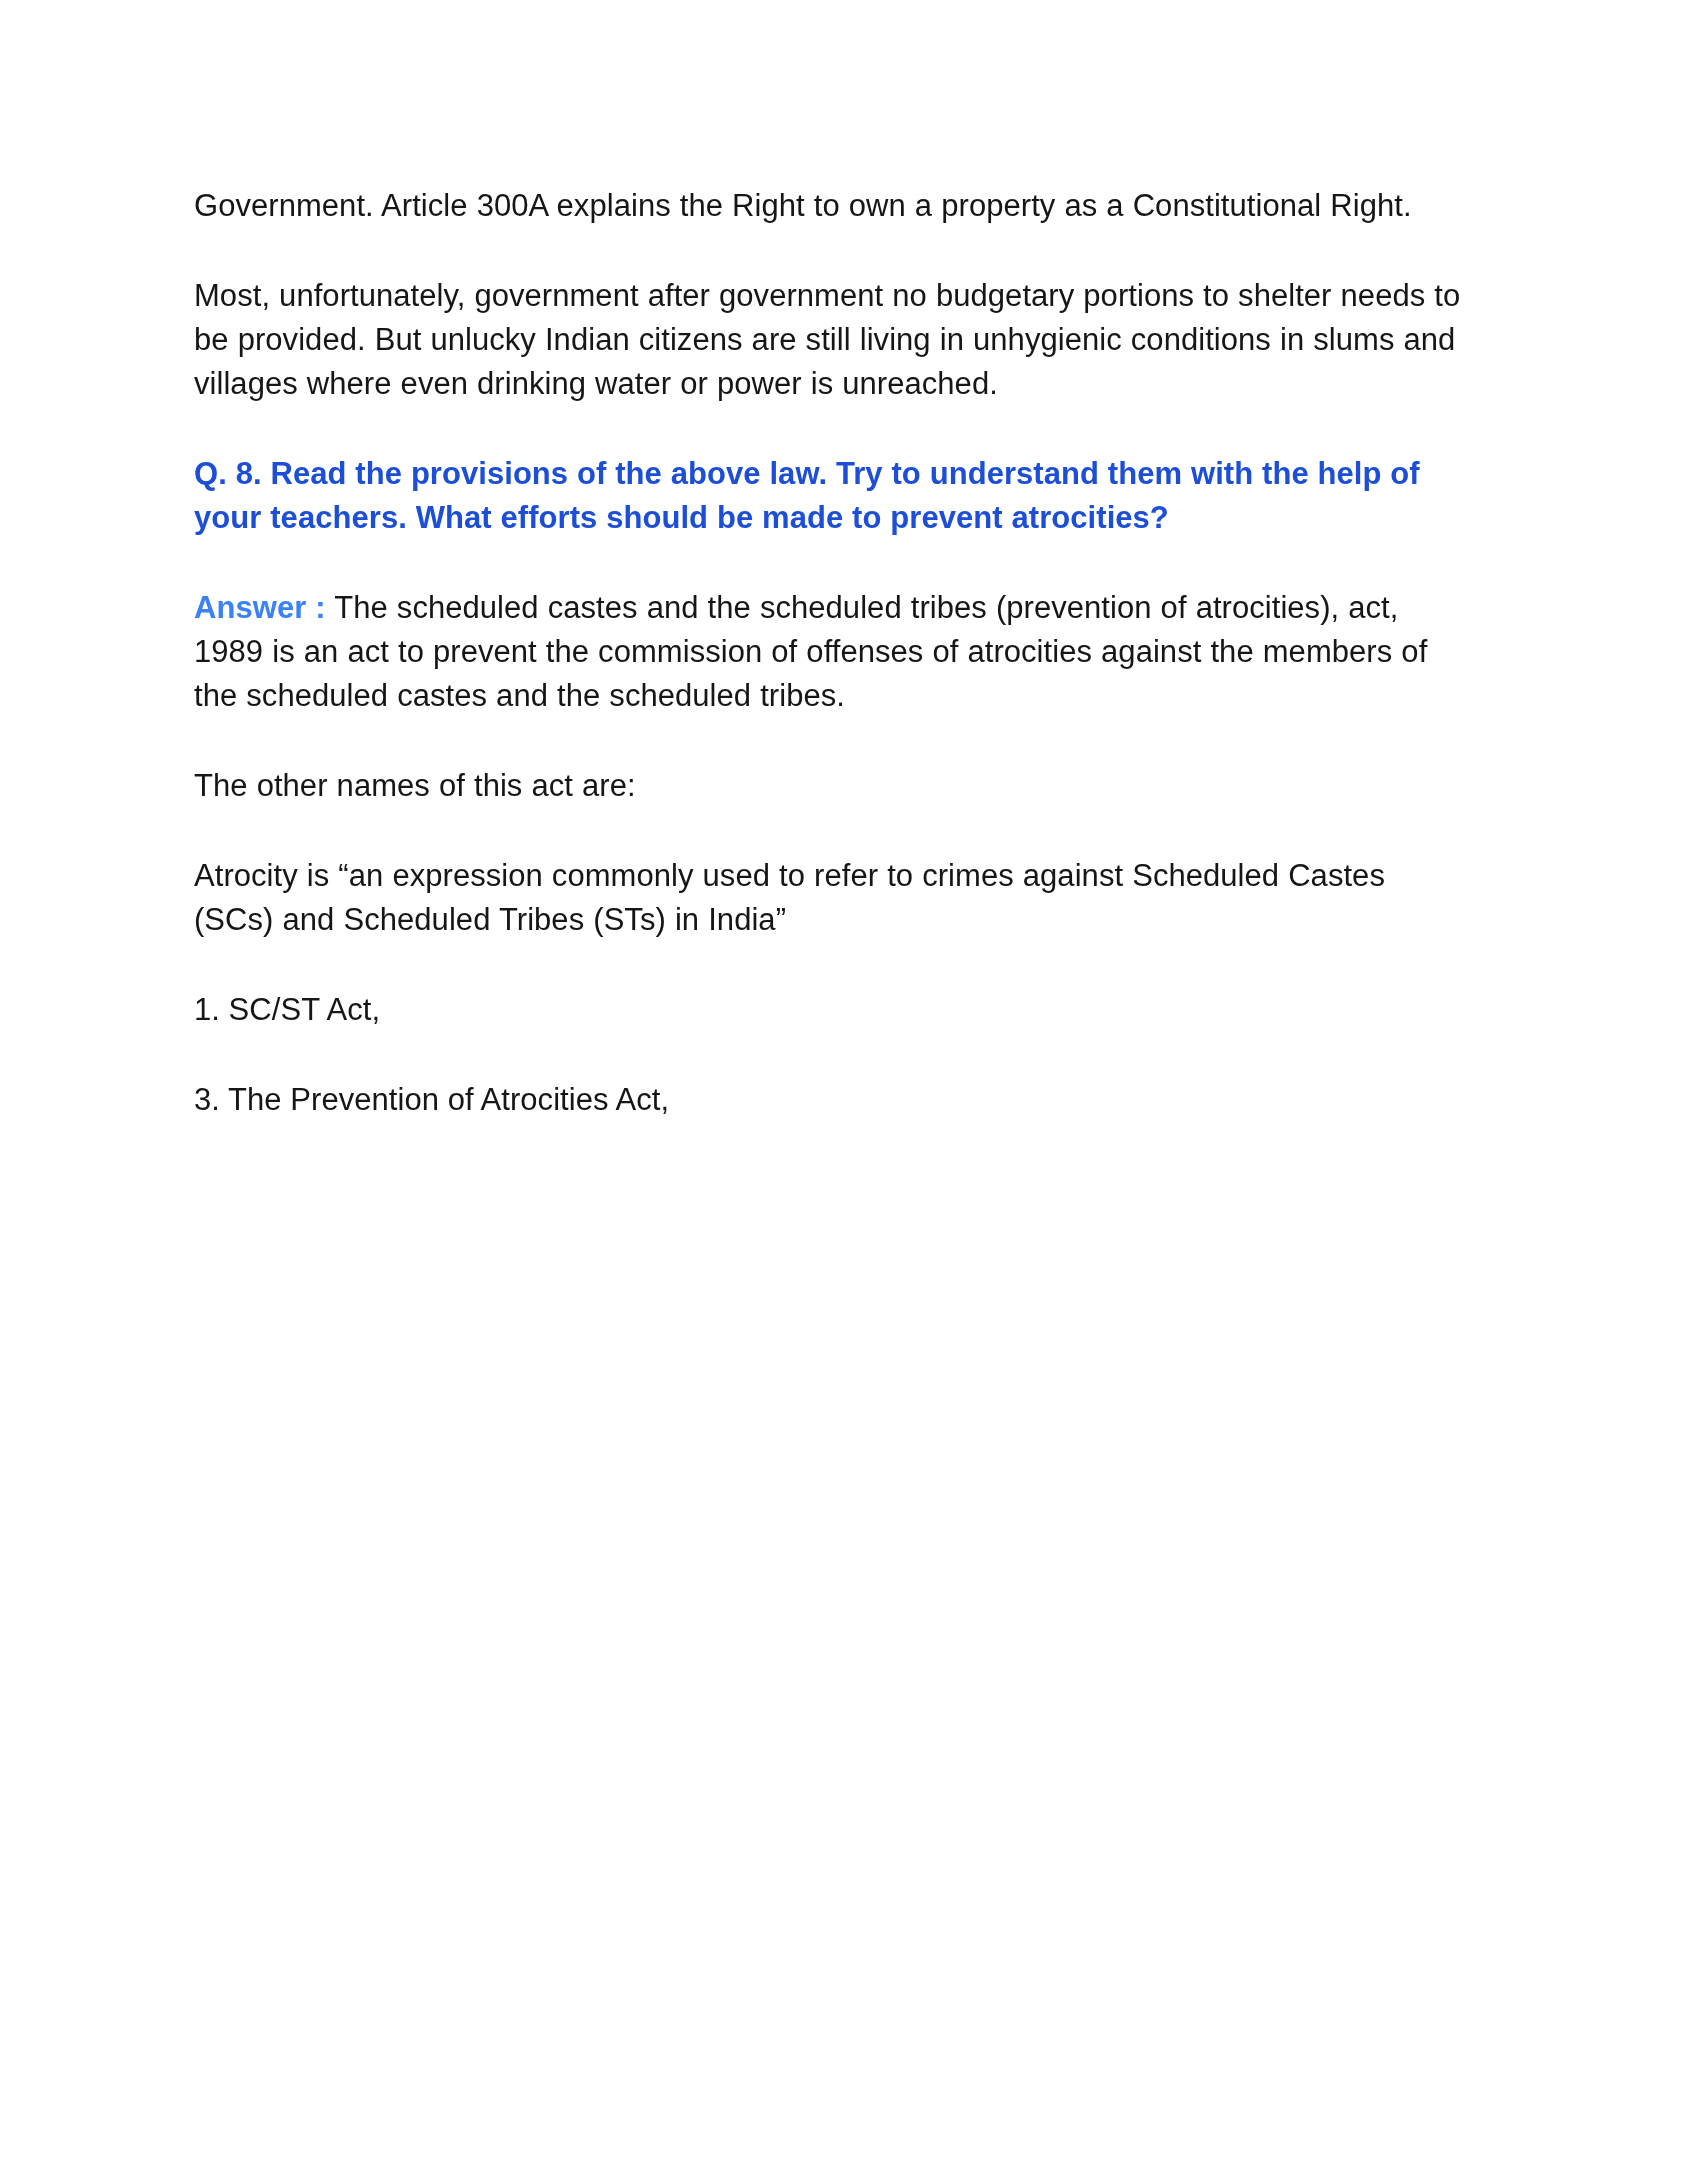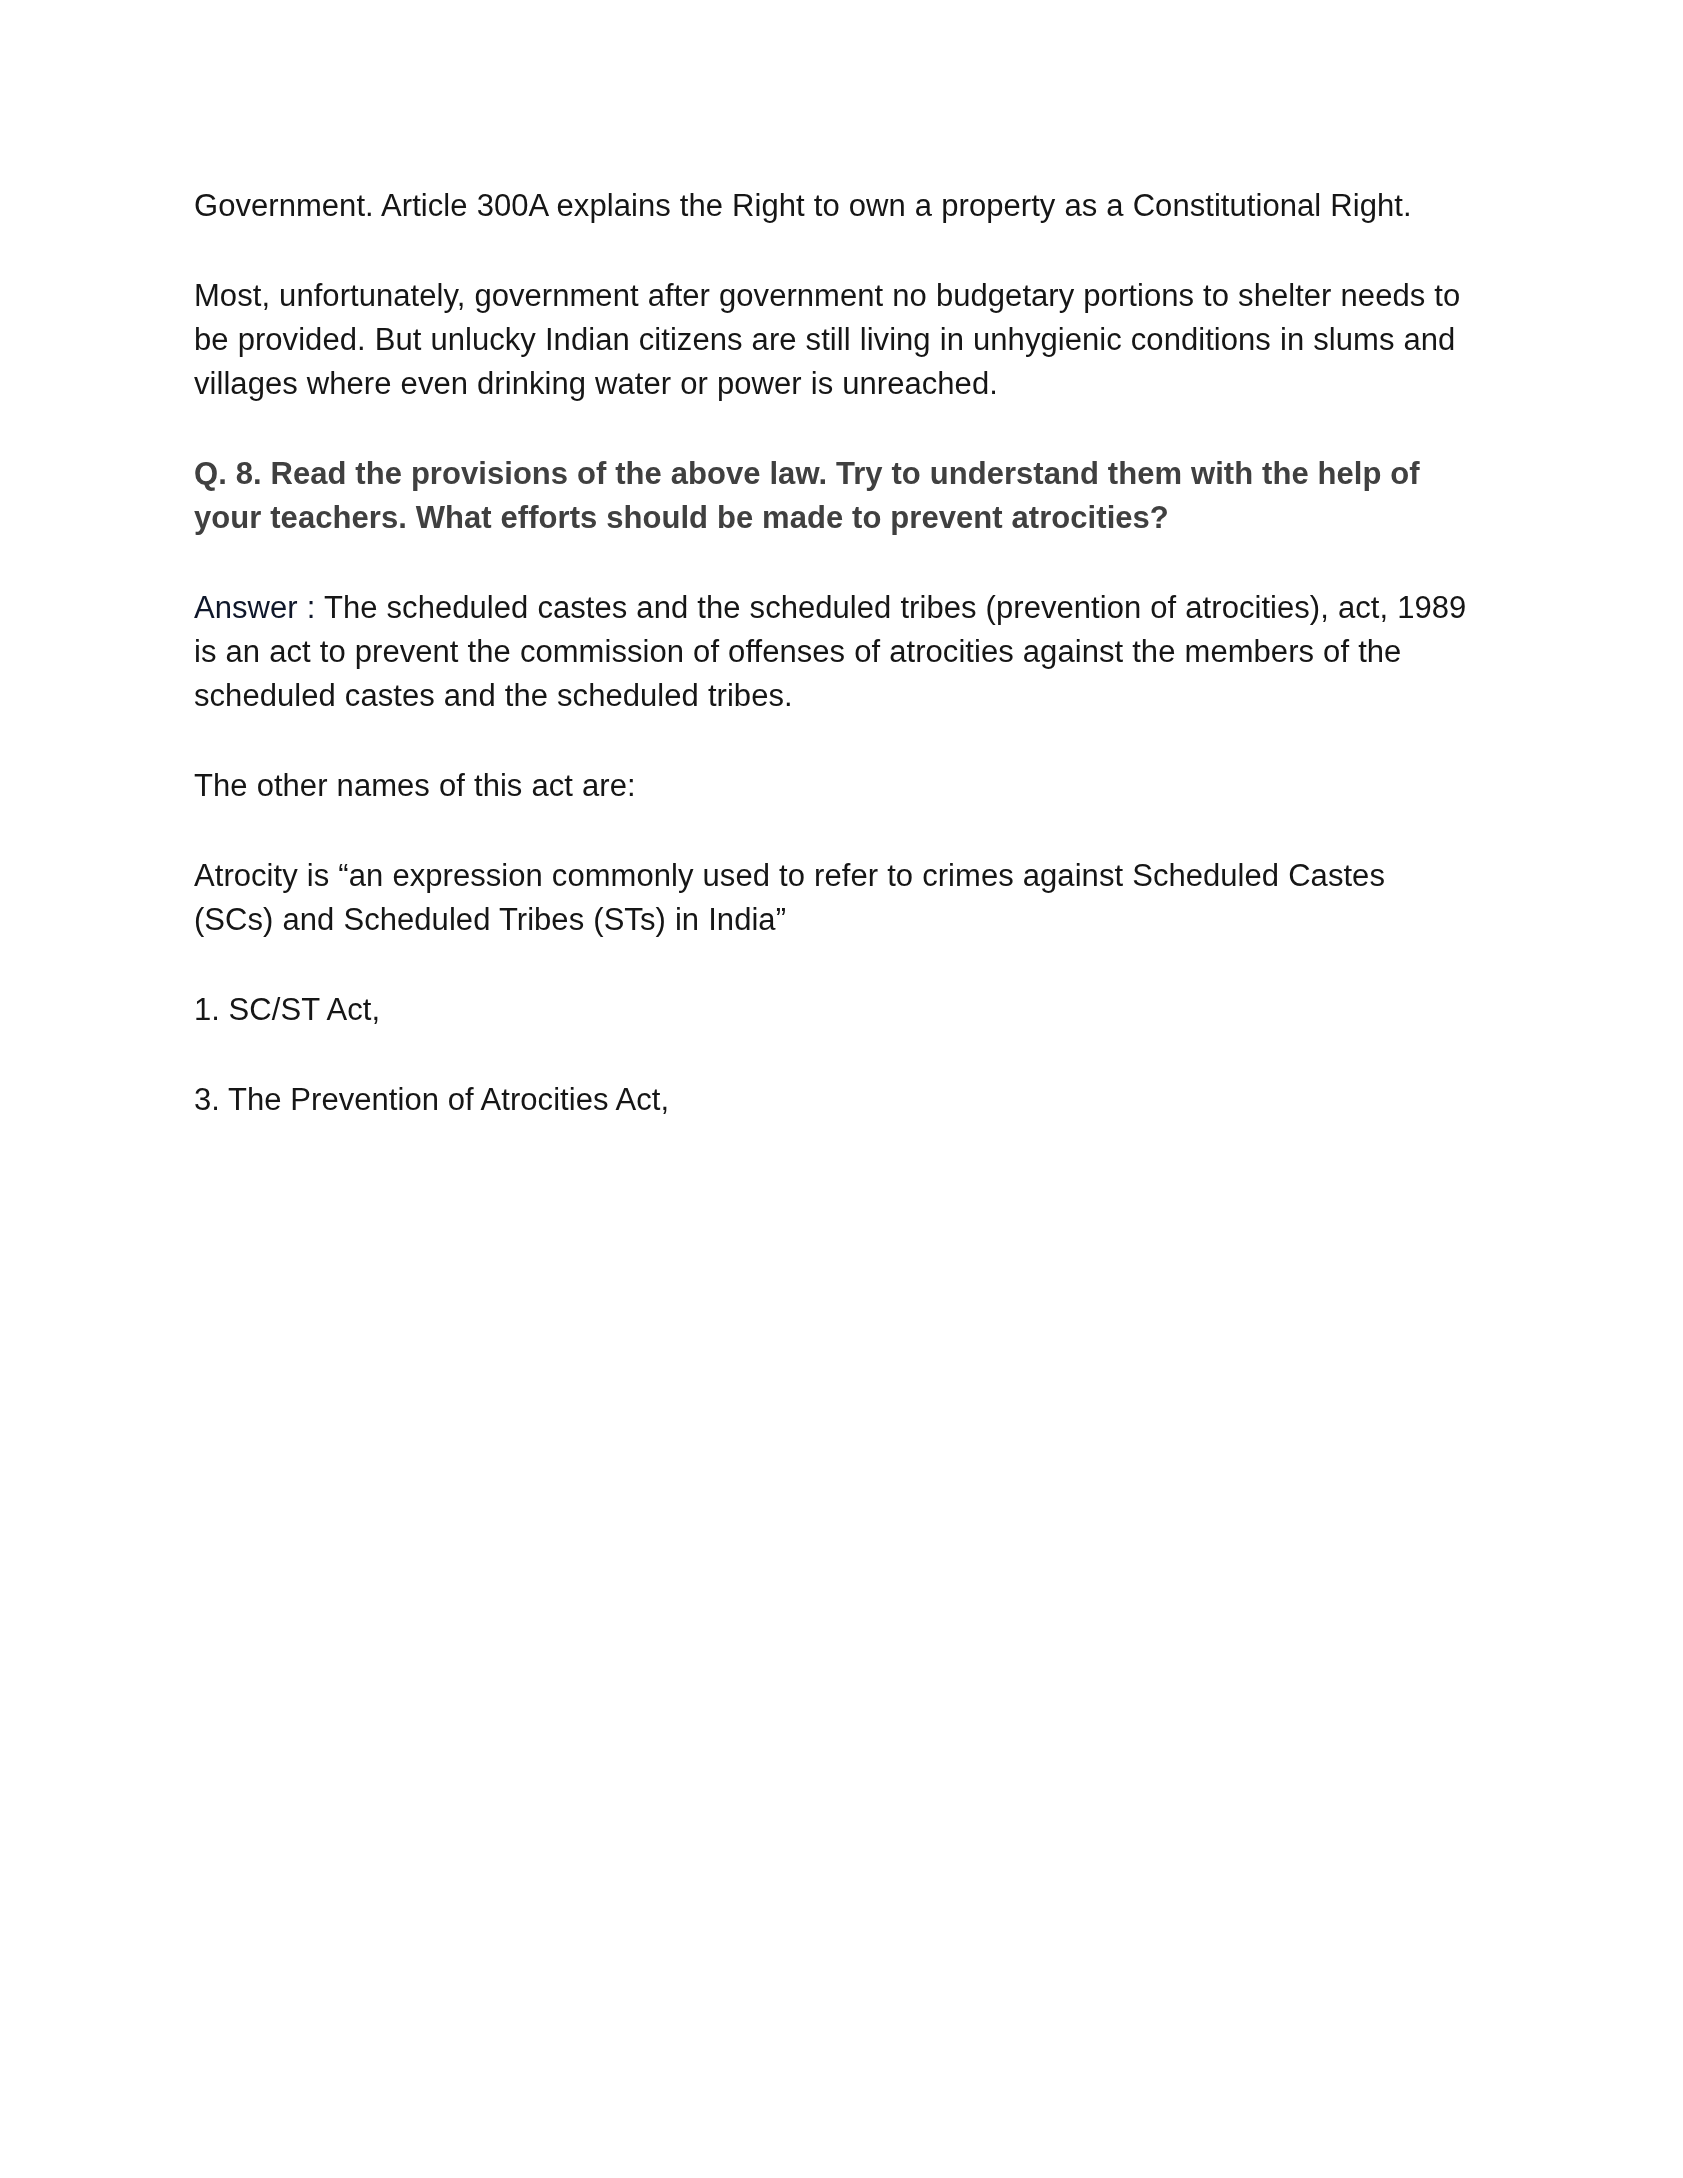--- a/index.html
+++ b/index.html
@@ -34,28 +34,28 @@
     text-align: left;
     word-spacing: 0.4px;
   }
   .para:last-child {
     margin-bottom: 0;
   }
   .question {
     font-size: 31px;
     line-height: 1.42;
     font-weight: bold;
-    color: #404040;
+    color: #1d4ed8;
     margin: 0 0 46px 0;
     letter-spacing: 0.05px;
     word-spacing: 0.2px;
   }
   .answer-label {
-    font-weight: normal;
-    color: #0f172a;
+    font-weight: bold;
+    color: #3b82f6;
   }
   .list-item {
     font-size: 31px;
     line-height: 1.42;
     color: #161616;
     margin: 0 0 46px 0;
     letter-spacing: 0.05px;
   }
 </style>
 </head>

